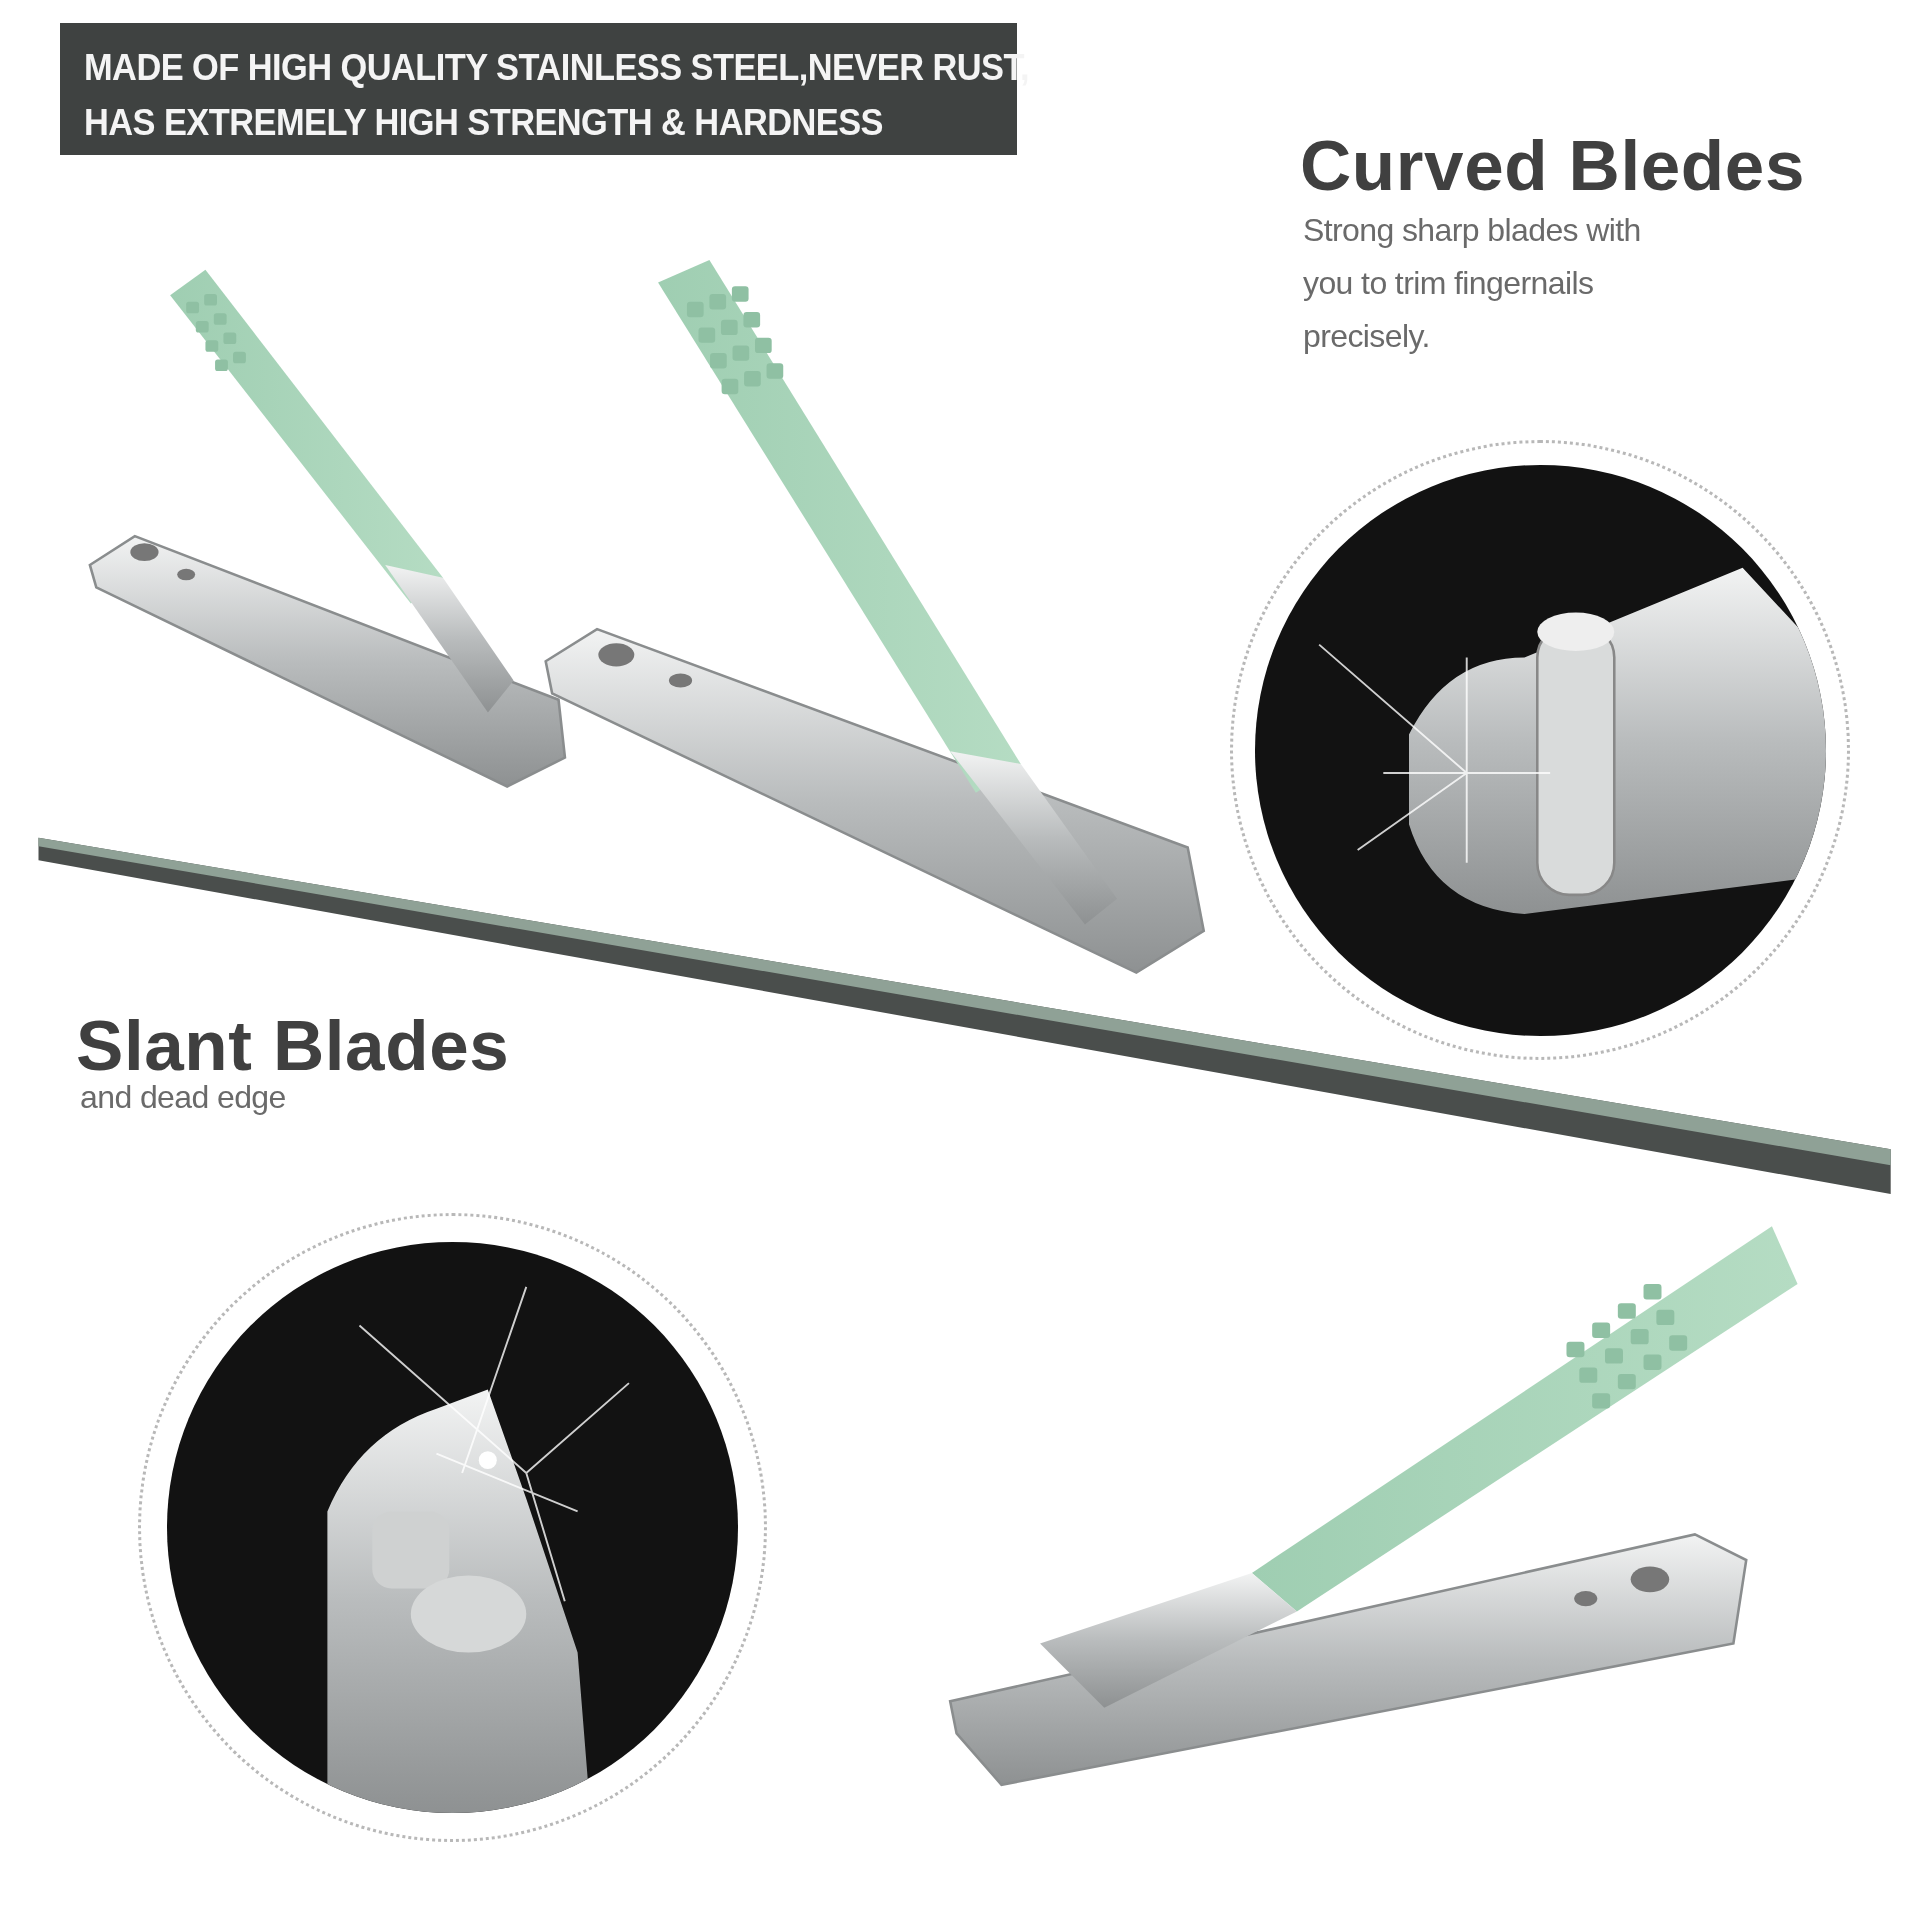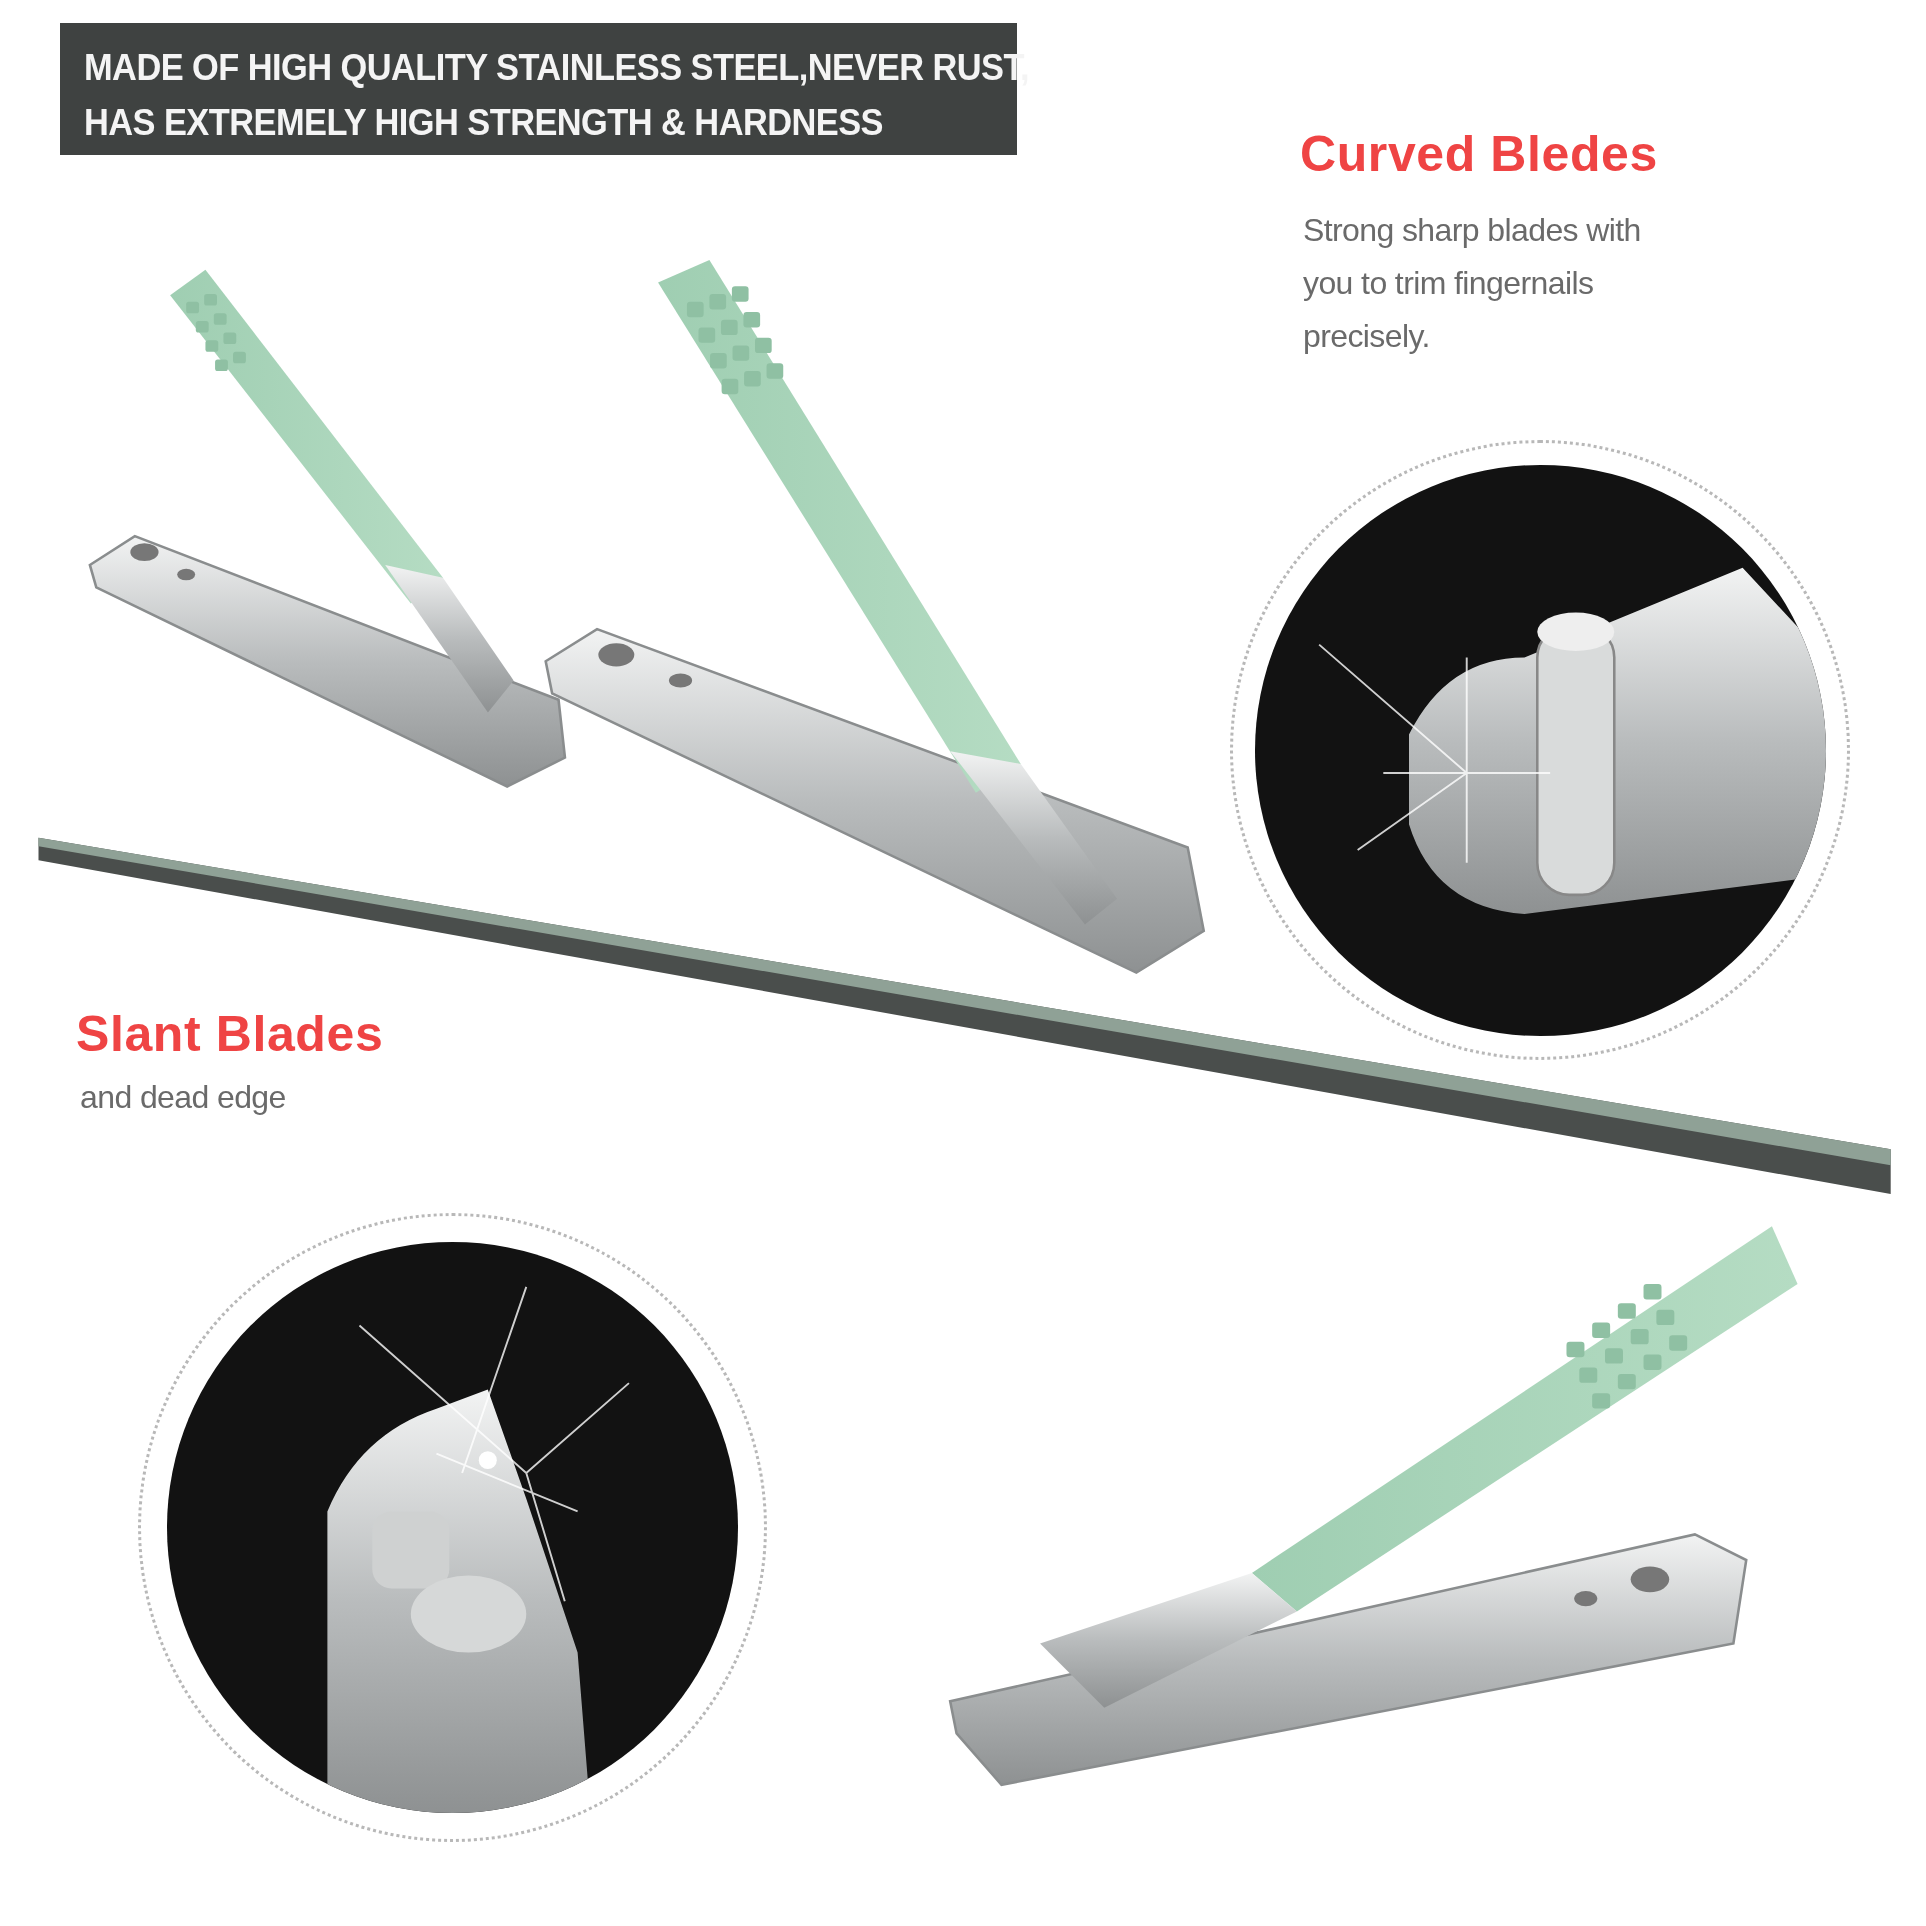--- a/index.html
+++ b/index.html
@@ -1,19 +1,19 @@
 <!DOCTYPE html>
 <html style="font-size:10.3px"><head>
 <meta charset="utf-8">
 <style>
   html,body{margin:0;padding:0;background:#fff;}
   body{width:1926px;height:1926px;position:relative;overflow:hidden;font-family:"Liberation Sans",sans-serif;}
   .banner{position:absolute;left:60px;top:23px;width:957px;height:132px;background:#3f4241;box-sizing:border-box;padding:16.7px 0 0 24.4px;}
   .banner div{color:#f4f4f4;font-weight:bold;font-size:37px;line-height:55px;letter-spacing:-0.6px;white-space:nowrap;transform:scaleX(0.93);transform-origin:left;}
-  .h{position:absolute;color:#ef4444;font-weight:bold;font-size:50px;letter-spacing:0.6px;white-space:nowrap;}
+  .h{position:absolute;color:#404040;font-weight:bold;font-size:71px;letter-spacing:0.6px;white-space:nowrap;}
   .p{position:absolute;color:#6a6a6a;font-size:32px;line-height:53px;letter-spacing:-0.6px;}
   .circle{position:absolute;border-radius:50%;border:3.2px dotted #b8b8b8;box-sizing:border-box;display:flex;align-items:center;justify-content:center;}
   .circle .inner{border-radius:50%;background:#121212;position:relative;overflow:hidden;}
   svg{position:absolute;left:0;top:0;}
 </style>
 </head>
 <body>
 
 <svg width="1926" height="1926" viewBox="0 0 3000 3000">
   <defs>

